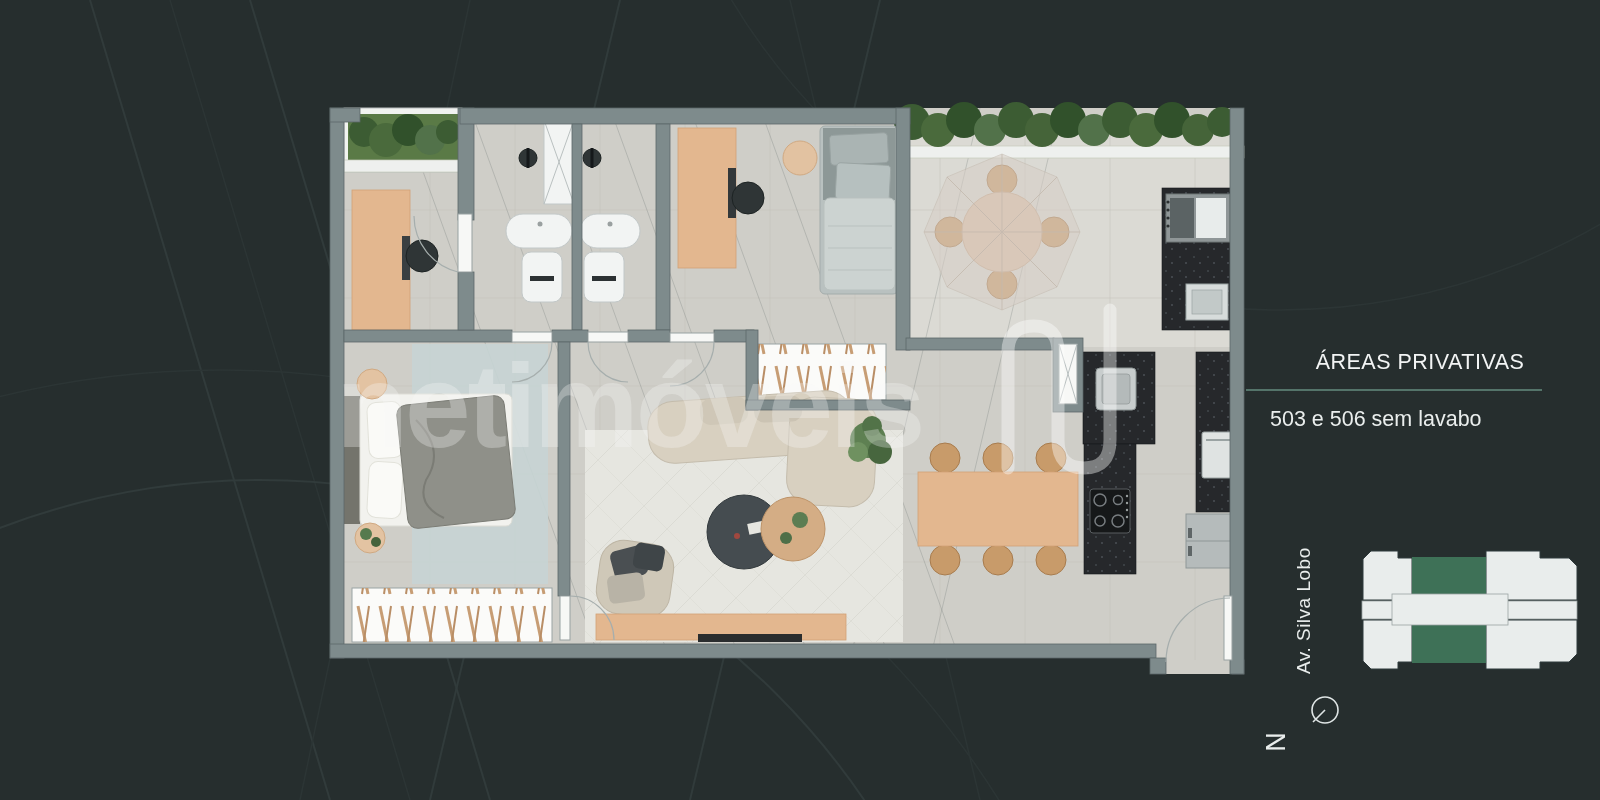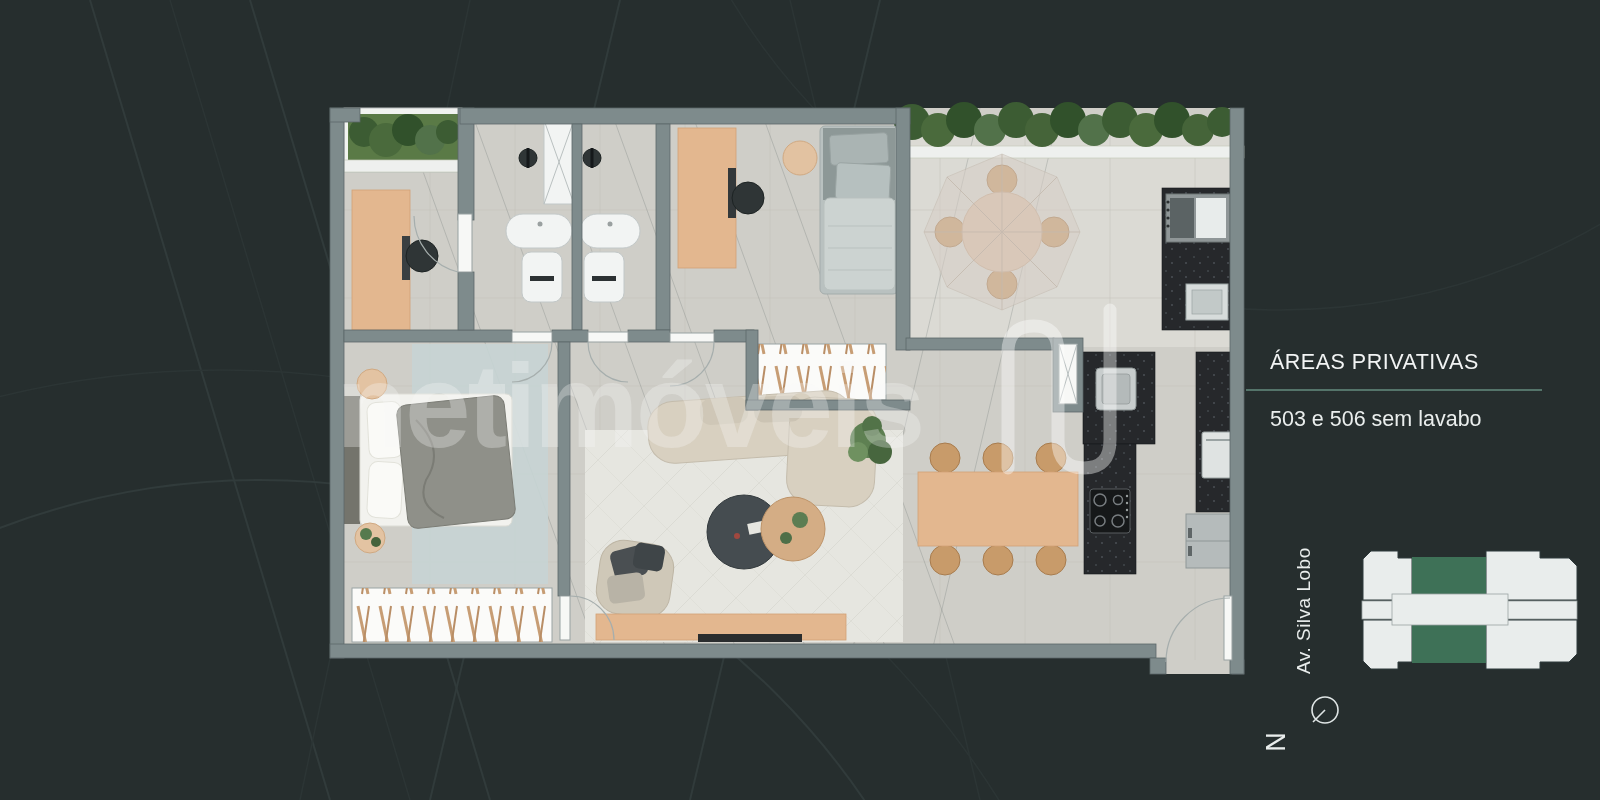--- a/index.html
+++ b/index.html
@@ -18,21 +18,21 @@
   .granite{fill:url(#granitep);stroke:#17191b;stroke-width:0.6;}
   .wood{fill:#e3b78f;stroke:#d2a176;stroke-width:0.8;}
   .chairdark{fill:#2f3536;stroke:#1d2323;stroke-width:1;}
   .woodchair{fill:#c89b6a;stroke:#a87c4e;stroke-width:1;}
   .white-fix{fill:#f2f4f3;stroke:#c2c8c8;stroke-width:1;}
 
   
   .watermark{position:absolute;left:336px;top:338px;font-size:118px;font-weight:700;
              letter-spacing:-3px;color:rgba(250,250,250,0.30);white-space:nowrap;
              pointer-events:none;}
-  .panel-title{position:absolute;left:1270px;top:350px;width:300px;
+  .panel-title{position:absolute;left:1270px;top:350px;width:300px;text-align:center;
                font-size:21.5px;color:#f2f4f4;letter-spacing:0.5px;}
   .panel-divider{position:absolute;left:1246px;top:389px;width:296px;height:2px;background:#54746a;}
   .panel-subtitle{position:absolute;left:1270px;top:407px;width:300px;
                   font-size:21.5px;color:#eaeeed;}
   .street-label{position:absolute;left:1293px;top:547px;height:128px;display:flex;align-items:center;
                 justify-content:center;writing-mode:vertical-rl;transform:rotate(180deg);
                 font-size:19px;color:#e9edec;letter-spacing:0.5px;}
   .compass-n{position:absolute;left:1258px;top:724px;width:36px;height:36px;display:flex;
              align-items:center;justify-content:center;transform:rotate(-90deg);
              font-size:27px;font-weight:500;color:#e9edec;}

